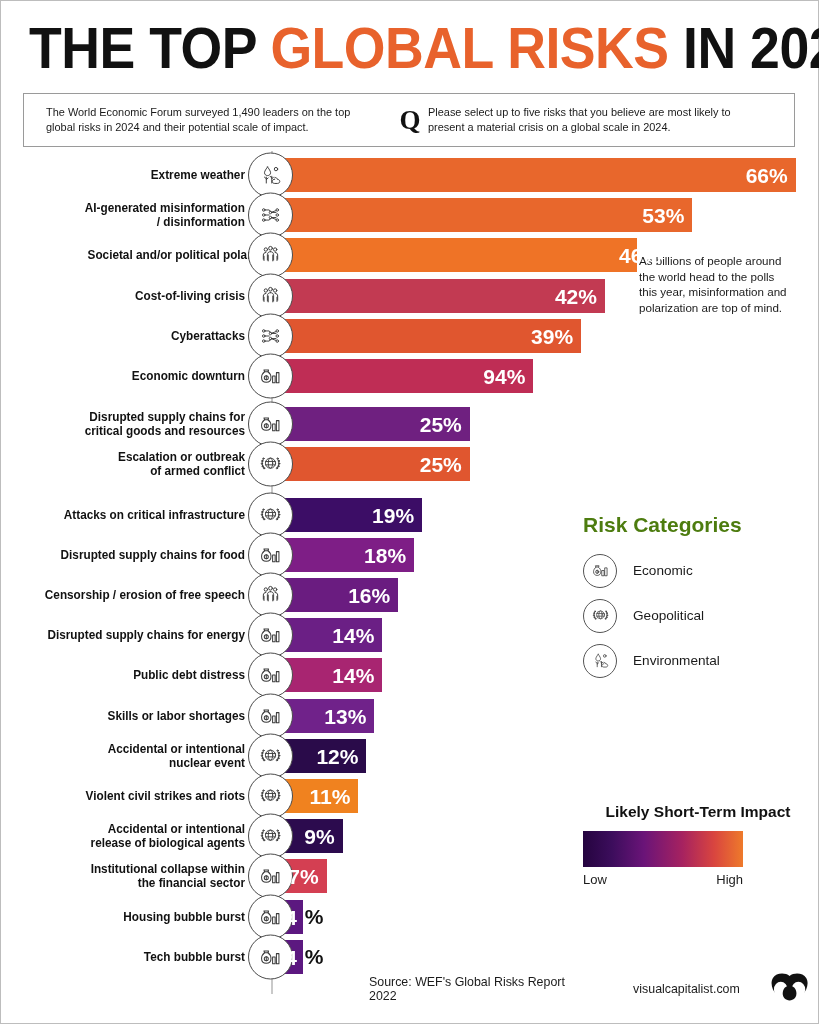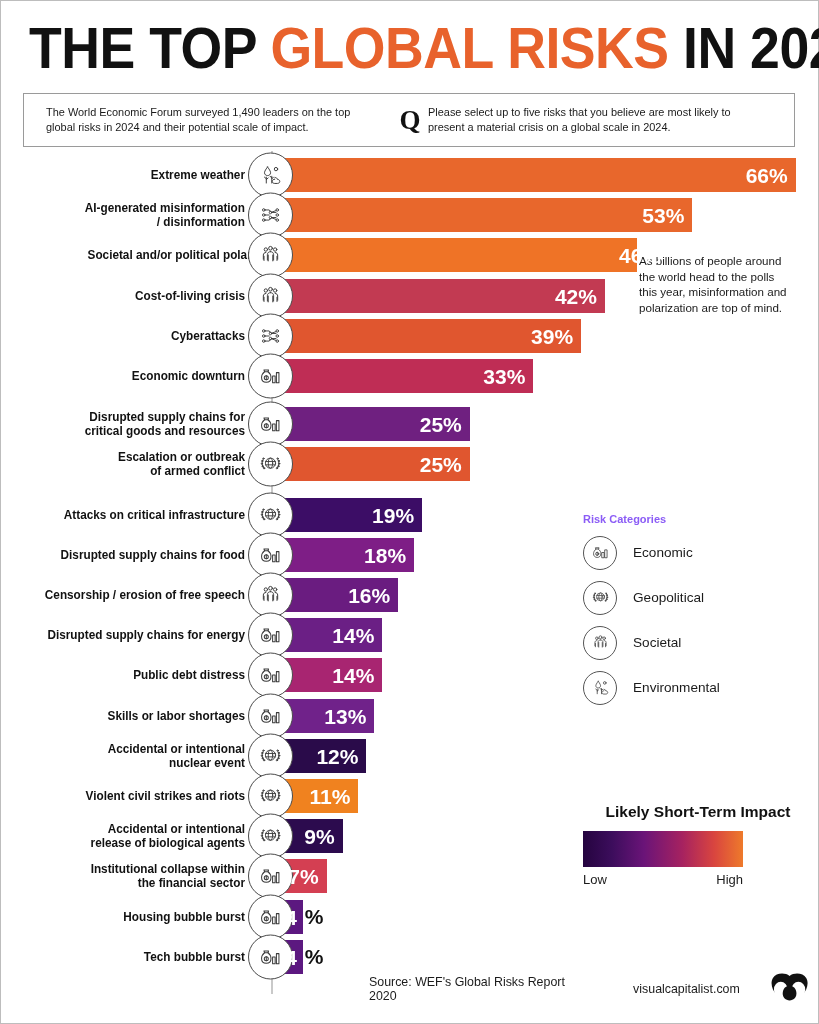--- a/index.html
+++ b/index.html
@@ -45,21 +45,21 @@
      font-weight:bold;font-size:21px;z-index:4;}
 
   
   .annot{position:absolute;left:638px;top:102px;width:150px;
      font-size:11.6px;line-height:15.6px;color:#1b1b1b;
      font-family:"Liberation Sans",sans-serif;}
 
   
   .legend{position:absolute;left:582px;top:512px;width:230px;}
   .legend-title{font-family:"Liberation Sans Narrow","Liberation Sans",sans-serif;
-     font-weight:bold;font-size:11px;color:#8b5cf6;margin-bottom:5px;}
+     font-weight:bold;font-size:21px;color:#4d7c0f;margin-bottom:11px;}
   .legend-item{display:flex;align-items:center;height:45px;margin-bottom:0px;}
   .legend-ic{width:34px;height:34px;border-radius:50%;border:1.1px solid #555;background:#fff;
      display:flex;align-items:center;justify-content:center;box-sizing:border-box;flex:none;}
   .legend-ic svg{width:21px;height:21px;display:block;}
   .legend-lbl{margin-left:16px;font-size:13.6px;color:#1b1b1b;font-family:"Liberation Sans",sans-serif;}
 
   .impact{position:absolute;left:582px;top:802px;width:230px;text-align:center;}
   .impact-title{font-family:"Liberation Sans Narrow","Liberation Sans",sans-serif;
      font-weight:bold;font-size:15.5px;color:#111;margin-bottom:10px;}
   .gradbar{width:160px;height:36px;
@@ -174,21 +174,21 @@
               <circle cx="24" cy="10" r="1.5"></circle>
               <circle cx="24" cy="16" r="1.5"></circle>
               <circle cx="24" cy="22" r="1.5"></circle>
               <path d="M9.5 10h5l1.5 2M9.5 16h5M9.5 22h5l1.5 -2M17.5 13h5M17.5 19h5M22.5 10.8l-5 1.8M22.5 21.2l-5 -1.8"></path>
             </svg>
           </div>
         </div>
         <div class="row" style="top: 208px;">
           <div class="rowlabel">Economic downturn</div>
           <div class="bar" style="width: 262.35px; background: rgb(191, 45, 85);"></div>
-          <div class="val" style="right: 294.65px;">33%</div>
+          <div class="val" style="right: 294.65px;">94%</div>
           <div class="iconwrap">
             <svg viewBox="0 0 32 32" fill="none" stroke="#3a3a3a" stroke-width="1.2" stroke-linecap="round" stroke-linejoin="round">
               <path d="M9 11c-2.2 1.6 -3.6 4.2 -3.6 6.9c0 3.4 2.3 5.6 5.6 5.6c3.3 0 5.6 -2.2 5.6 -5.6c0 -2.7 -1.4 -5.3 -3.6 -6.9z"></path>
               <path d="M9 11l-.8 -2.2h5.6L13 11"></path>
               <circle cx="11" cy="18" r="2.4"></circle>
               <path d="M11 15.6v4.8"></path>
               <rect x="18.5" y="16" width="3" height="8"></rect>
               <rect x="23" y="12" width="3" height="12"></rect>
             </svg>
           </div>
@@ -494,35 +494,20 @@
               <circle cx="25.8" cy="12.4" r=".8"></circle>
               <circle cx="26.2" cy="15.6" r=".8"></circle>
               <circle cx="25.4" cy="18.6" r=".8"></circle>
               <circle cx="23.6" cy="21" r=".8"></circle>
             </svg>
           </div>
           <div class="legend-lbl">Geopolitical</div>
         </div>
         <div class="legend-item">
           <div class="legend-ic">
-            <svg viewBox="0 0 32 32" fill="none" stroke="#3a3a3a" stroke-width="1.15" stroke-linecap="round">
-              <circle cx="10.5" cy="9.5" r="2"></circle>
-              <circle cx="16" cy="8" r="2.2"></circle>
-              <circle cx="21.5" cy="9.5" r="2"></circle>
-              <path d="M10.5 13c-1.8 0 -3 1.3 -3 3v5"></path>
-              <path d="M21.5 13c1.8 0 3 1.3 3 3v5"></path>
-              <path d="M16 12c-2.2 0 -3.7 1.5 -3.7 3.6v6.4"></path>
-              <path d="M16 12c2.2 0 3.7 1.5 3.7 3.6v6.4"></path>
-              <path d="M13.3 16v7M18.7 16v7M8.3 17.5v5M23.7 17.5v5"></path>
-            </svg>
-          </div>
-          <div class="legend-lbl">Societal</div>
-        </div>
-        <div class="legend-item">
-          <div class="legend-ic">
             <svg viewBox="0 0 32 32" fill="none" stroke="#3a3a3a" stroke-width="1.15" stroke-linecap="round" stroke-linejoin="round">
               <path d="M12.5 6.5c0 0 -3.6 4.4 -3.6 6.8c0 2 1.6 3.4 3.6 3.4c2 0 3.6 -1.4 3.6 -3.4c0 -2.4 -3.6 -6.8 -3.6 -6.8z"></path>
               <circle cx="22.5" cy="9" r="2"></circle>
               <path d="M11 18.5v7M11 20.5l-2.2 -2M11 21.5l2.2 -2"></path>
               <path d="M17.5 17.5v8M17.5 19.5l-2 -2M17.5 20.5l2 -2"></path>
               <path d="M21 21c-1.7 0 -3 1.2 -3 2.6c0 1.4 1.3 2.4 3 2.4h3.2c1.6 0 2.8 -1 2.8 -2.4c0 -1.4 -1.2 -2.4 -2.8 -2.4c-.2 -1.3 -1.4 -2.2 -2.7 -2.2c-.2 0 -.4 0 -.5 .1"></path>
             </svg>
           </div>
           <div class="legend-lbl">Environmental</div>
         </div>
@@ -532,21 +517,21 @@
   <div class="impact">
     <div class="impact-title">Likely Short-Term Impact</div>
     <div class="gradbar"></div>
     <div class="gradlabels">
       <span>Low</span>
       <span>High</span>
     </div>
   </div>
 
   <div class="footer">
-    <span class="source">Source: WEF's Global Risks Report 2020</span>
+    <span class="source">Source: WEF's Global Risks Report 2022</span>
     <span class="site">visualcapitalist.com</span>
     <span class="logo">
       <svg viewBox="0 0 40 32">
           <path d="M20 3c-5 -4 -14 -3 -17 2c-3 5 -1 13 4 17c4 3 9 3 13 1c4 2 9 2 13 -1c5 -4 7 -12 4 -17c-3 -5 -12 -6 -17 -2z" fill="#111"></path>
           <ellipse cx="11" cy="17" rx="7" ry="8" fill="#fff"></ellipse>
           <ellipse cx="29" cy="17" rx="7" ry="8" fill="#fff"></ellipse>
           <path d="M20 13c-4 0 -7 3 -7 8c0 4 3 7 7 7c4 0 7 -3 7 -7c0 -5 -3 -8 -7 -8z" fill="#111"></path>
         </svg>
     </span>
   </div>

